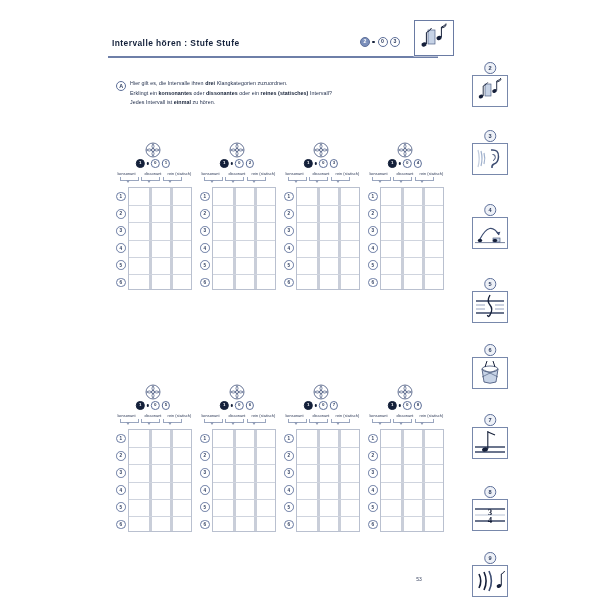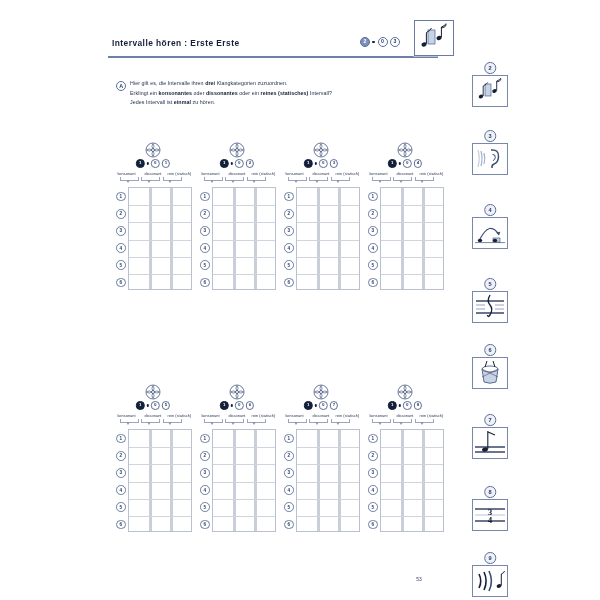--- a/index.html
+++ b/index.html
@@ -130,21 +130,21 @@
 
   svg{display:block;}
 </style>
 </head>
 <body>
 
 <div class="page">
   <div class="sheet">
 
     <div class="header">
-      <div class="header-title">Intervalle hören : Erste Erste</div>
+      <div class="header-title">Intervalle hören : Stufe Stufe</div>
       <div class="header-rule"></div>
 
       <div class="header-codes">
         <span class="cd filled">2</span>
         <span class="dot"></span>
         <span class="cd">0</span>
         <span class="cd">3</span>
       </div>
 
       <div class="hdr-icon-box">

